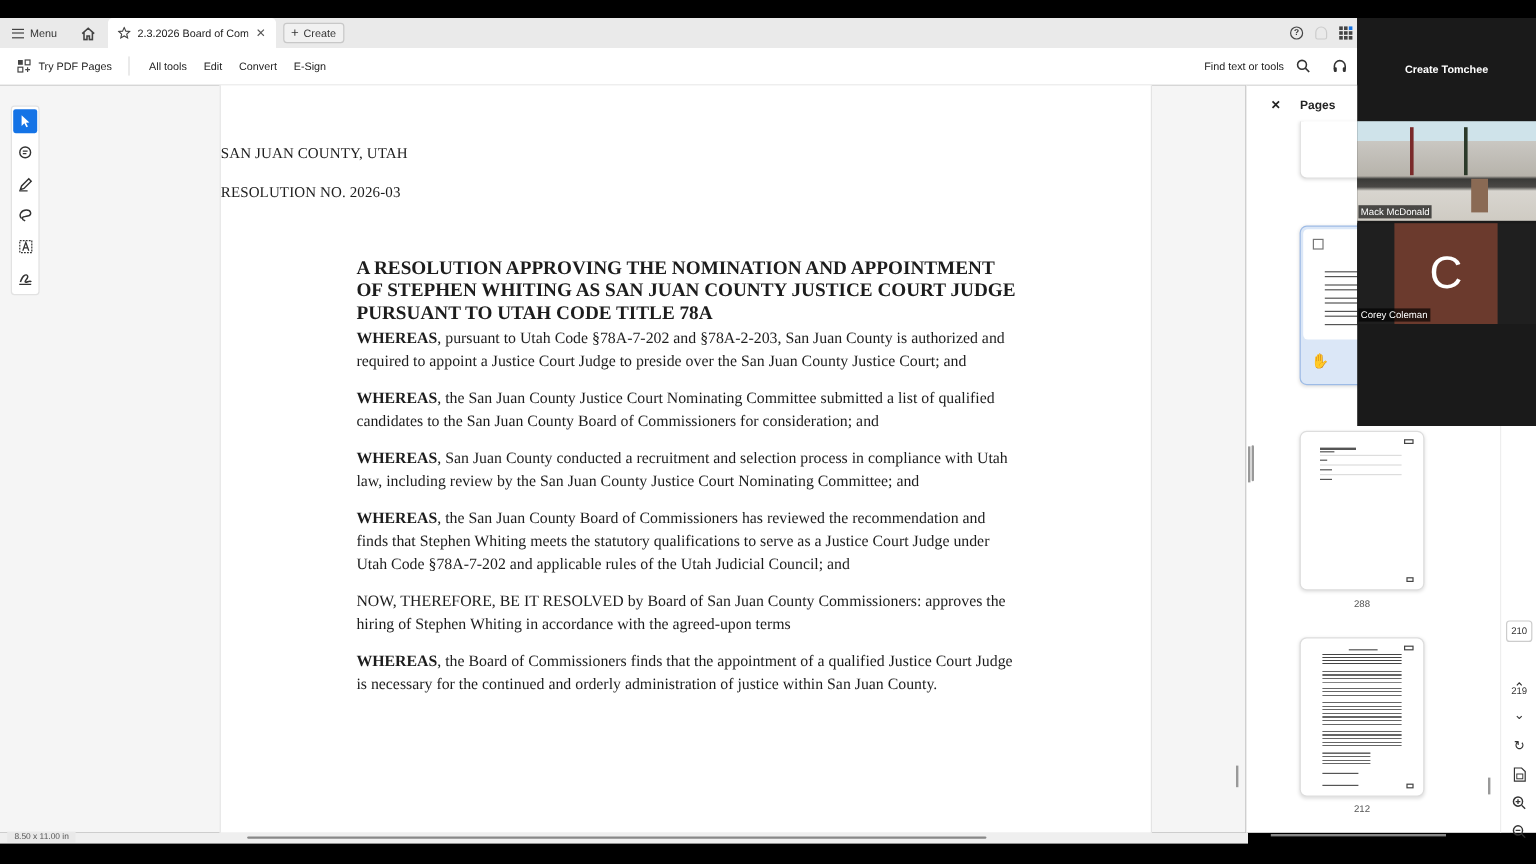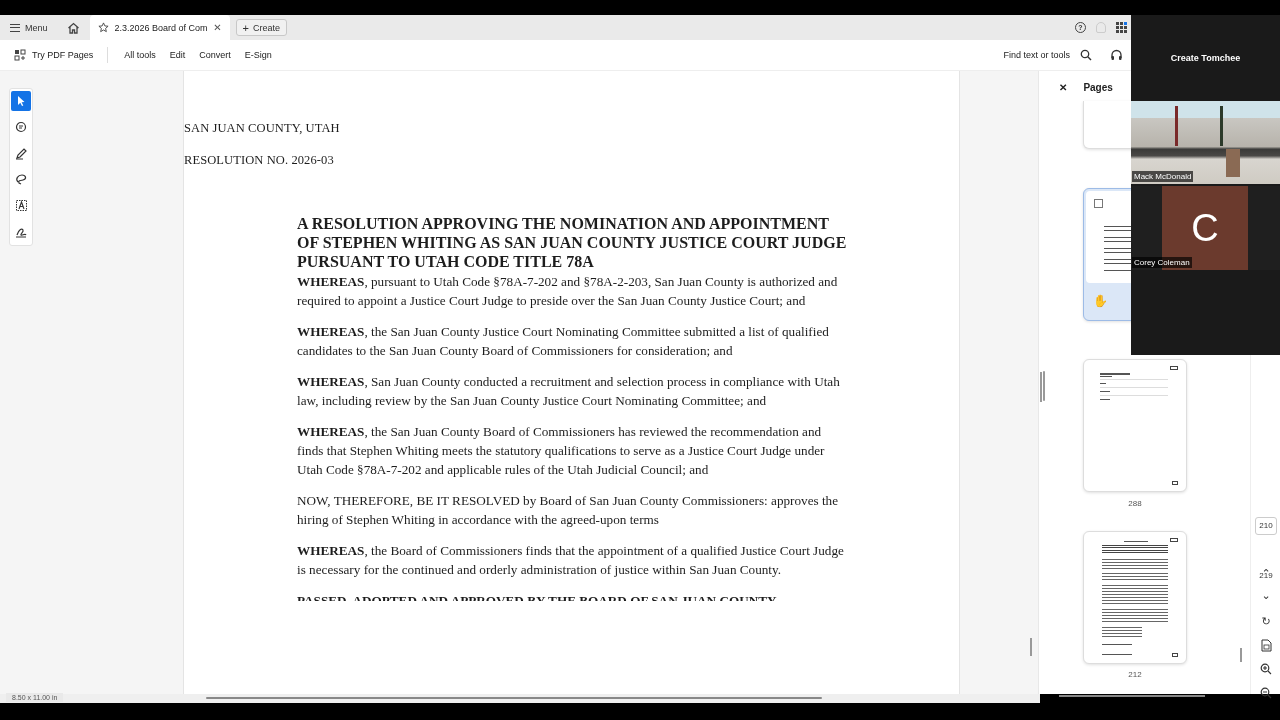--- a/index.html
+++ b/index.html
@@ -163,21 +163,20 @@
 
     <div class="doc-body">
       <div class="title">A RESOLUTION APPROVING THE NOMINATION AND APPOINTMENT OF STEPHEN WHITING AS SAN JUAN COUNTY JUSTICE COURT JUDGE PURSUANT TO UTAH CODE TITLE 78A</div>
 
       <p class="para"><b>WHEREAS</b><span>, pursuant to Utah Code §78A-7-202 and §78A-2-203, San Juan County is authorized and required to appoint a Justice Court Judge to preside over the San Juan County Justice Court; and</span></p>
       <p class="para"><b>WHEREAS</b><span>, the San Juan County Justice Court Nominating Committee submitted a list of qualified candidates to the San Juan County Board of Commissioners for consideration; and</span></p>
       <p class="para"><b>WHEREAS</b><span>, San Juan County conducted a recruitment and selection process in compliance with Utah law, including review by the San Juan County Justice Court Nominating Committee; and</span></p>
       <p class="para"><b>WHEREAS</b><span>, the San Juan County Board of Commissioners has reviewed the recommendation and finds that Stephen Whiting meets the statutory qualifications to serve as a Justice Court Judge under Utah Code §78A-7-202 and applicable rules of the Utah Judicial Council; and</span></p>
       <p class="para">NOW, THEREFORE, BE IT RESOLVED by Board of San Juan County Commissioners: approves the hiring of Stephen Whiting in accordance with the agreed-upon terms</p>
       <p class="para"><b>WHEREAS</b><span>, the Board of Commissioners finds that the appointment of a qualified Justice Court Judge is necessary for the continued and orderly administration of justice within San Juan County.</span></p>
-      <div class="cutoff">PASSED, ADOPTED AND APPROVED BY THE BOARD OF SAN JUAN COUNTY</div>
     </div>
   </div>
 
   <div class="pages-panel">
     <div class="pp-head">
       <span style="font-size:10px;">✕</span>
       <span>Pages</span>
     </div>
     <div style="position:absolute;left:4px;top:300px;width:2px;height:30px;background:#999;border-radius:1px;"></div>
 

